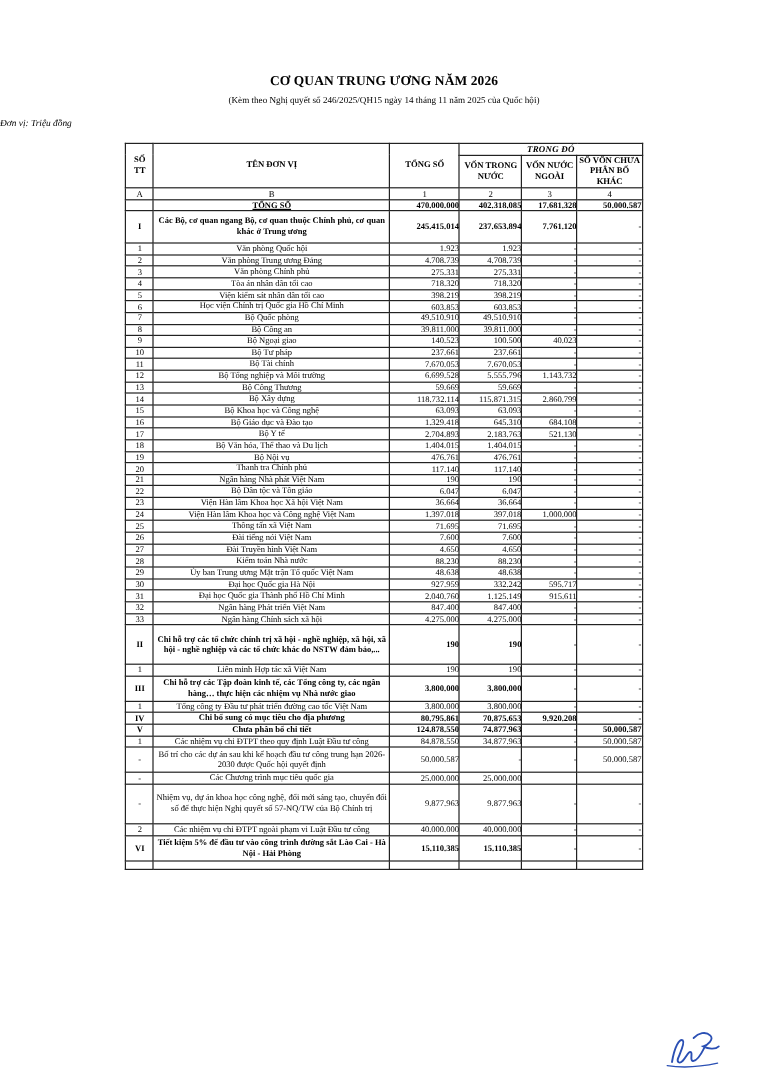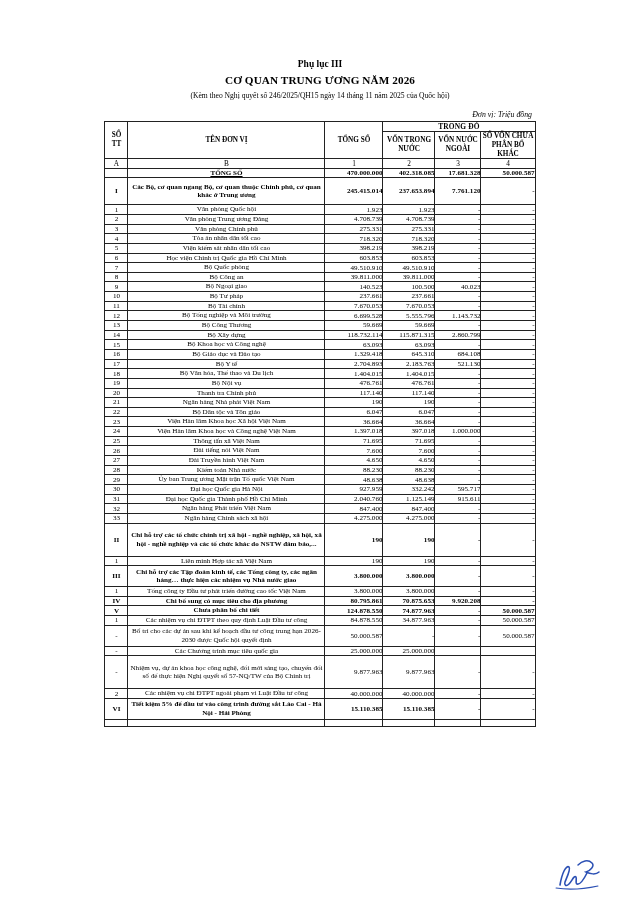--- a/index.html
+++ b/index.html
@@ -37,26 +37,25 @@
     line-height: 1.32;
     margin-top: 3px;
     letter-spacing: 0.1px;
   }
   .doc-subtitle {
     font-size: 7.6px;
     margin-top: 3px;
     line-height: 1.3;
   }
   .unit-line {
-    text-align: right;
     font-size: 7.8px;
     font-style: italic;
     padding-right: 108px;
     margin-top: 9px;
-    margin-bottom: 2px;
+    margin-bottom: 12px;
   }
   table.budget {
     border-collapse: collapse;
     margin: 0 auto;
     width: 430px;
     table-layout: fixed;
     font-size: 7.1px;
   }
   table.budget td, table.budget th {
     border: 0.7px solid #222;
@@ -73,20 +72,21 @@
   thead th {
     text-align: center;
     font-weight: bold;
     font-size: 7.2px;
     line-height: 1.22;
     padding: 2px 1px;
   }
   th.trongdo {
     font-size: 7.4px;
     letter-spacing: 0.2px;
+    font-style: italic;
   }
   .rowidx td {
     text-align: center;
     font-weight: normal;
     font-size: 7.3px;
     padding: 1px 0;
     font-style: normal;
   }
   td.stt {
     text-align: center;
@@ -123,21 +123,20 @@
     width: 54px;
     height: 36px;
   }
 </style>
 </head>
 <body>
 
 <div class="page">
 
   <div class="doc-header">
-    <div class="appendix-label">Phụ lục III</div>
     <div class="doc-title">CƠ QUAN TRUNG ƯƠNG NĂM 2026</div>
     <div class="doc-subtitle">(Kèm theo Nghị quyết số 246/2025/QH15 ngày 14 tháng 11 năm 2025 của Quốc hội)</div>
   </div>
 
   <div class="unit-line">Đơn vị: Triệu đồng</div>
 
   <table class="budget">
     <colgroup>
       <col class="col-stt">
         <col class="col-name">

